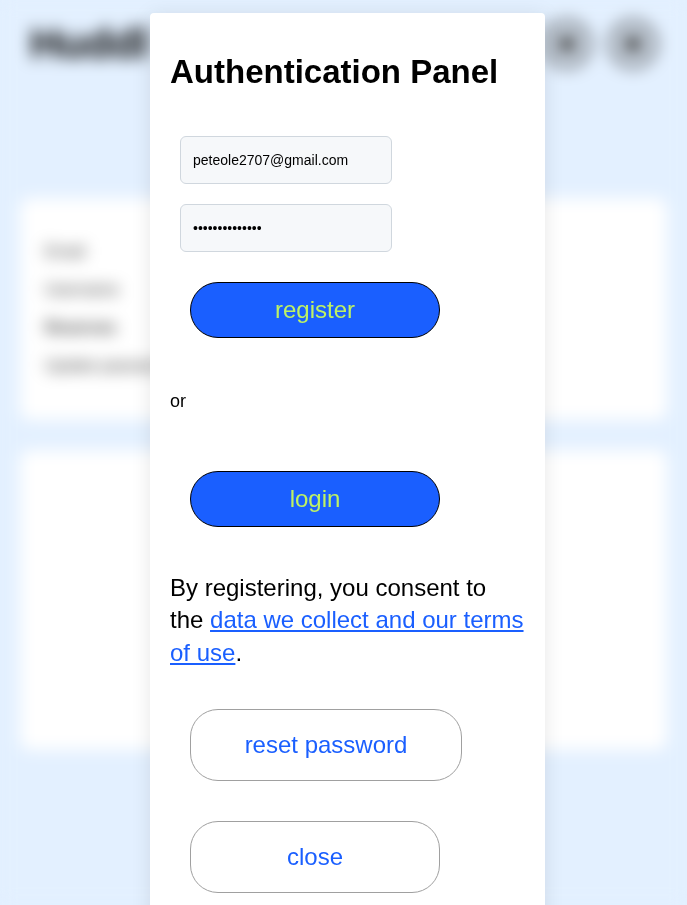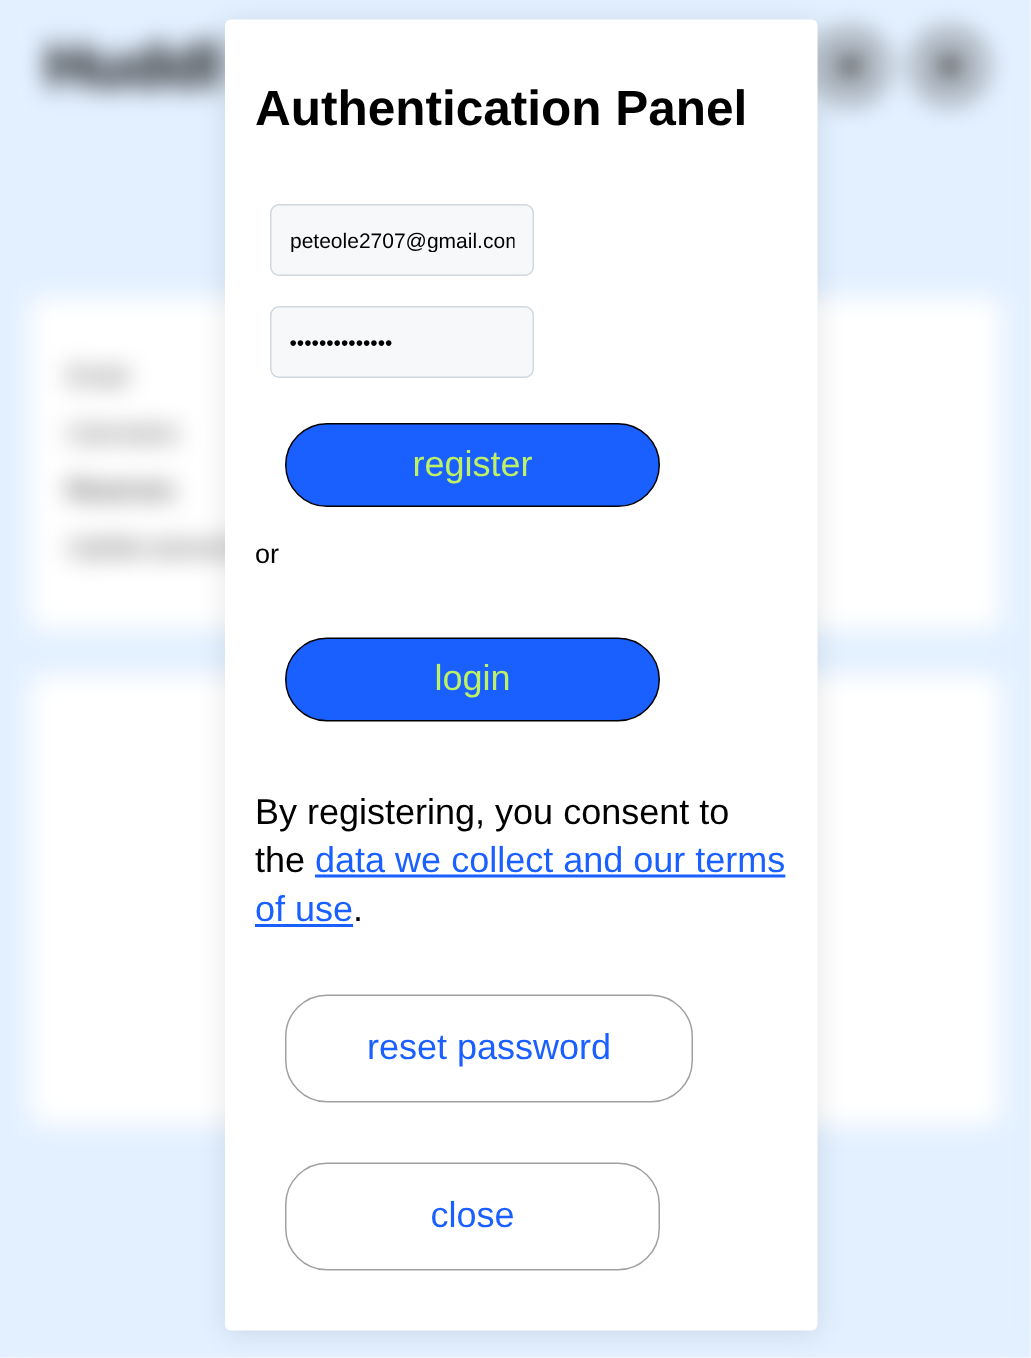--- a/index.html
+++ b/index.html
@@ -82,21 +82,21 @@
       font-size: 33px;
       font-weight: 700;
       color: #000;
       margin-bottom: 45px;
     }
     .input-group {
       margin-left: 10px;
       margin-bottom: 20px;
     }
     .text-input {
-      width: 176px;
+      width: 212px;
       height: 48px;
       border: 1px solid #d0d7de;
       border-radius: 6px;
       background: #f6f8fa;
       padding: 0 12px;
       font-size: 14px;
       color: #000;
       outline: none;
     }
     .text-input::placeholder {
@@ -127,21 +127,21 @@
       border: 1px solid #a0a0a0;
       border-radius: 28px;
       font-size: 24px;
       font-weight: 400;
       cursor: pointer;
     }
     .btn-secondary.wide {
       width: 272px;
     }
     .or-text {
-      margin-top: 21px;
+      margin-top: 53px;
       margin-left: 0;
       font-size: 18px;
       color: #000;
     }
     .consent-text {
       margin-top: 45px;
       font-size: 24px;
       color: #000;
       line-height: 1.35;
     }
@@ -184,21 +184,21 @@
   </div>
 
   <div class="input-group">
     <input type="password" class="text-input" value="••••••••••••••" style="">
   </div>
 
   <button class="btn-primary">register</button>
 
   <div class="or-text">or</div>
 
-  <button class="btn-primary" style="margin-top:45px">login</button>
+  <button class="btn-primary" style="margin-top:59px">login</button>
 
   <div class="consent-text">
     <span>By registering, you consent to the </span><a class="consent-link">data we collect and our terms of use</a><span>.</span>
   </div>
 
   <button class="btn-secondary wide" style="margin-top:40px">reset password</button>
 
   <button class="btn-secondary" style="margin-top:40px">close</button>
 </div>
 

